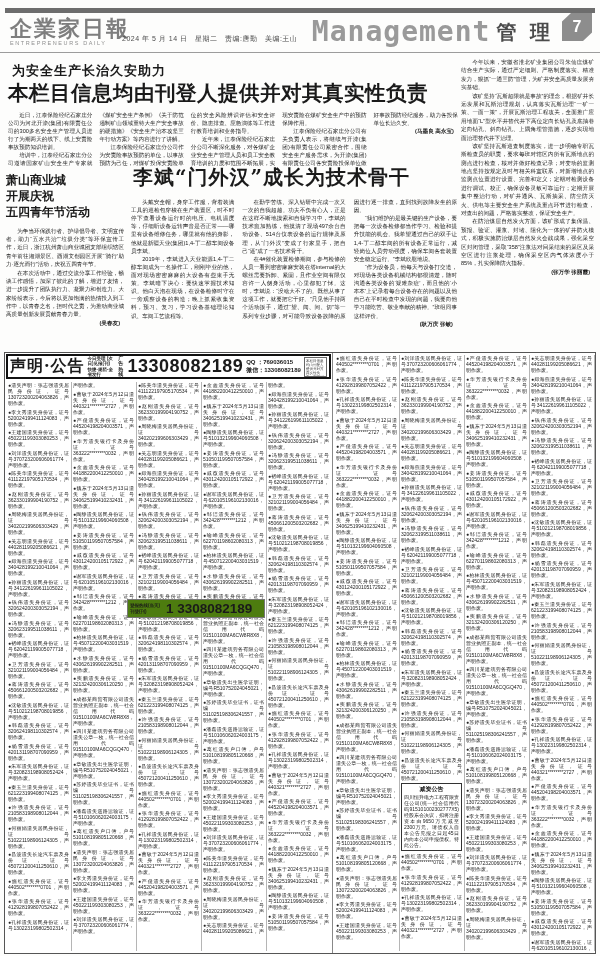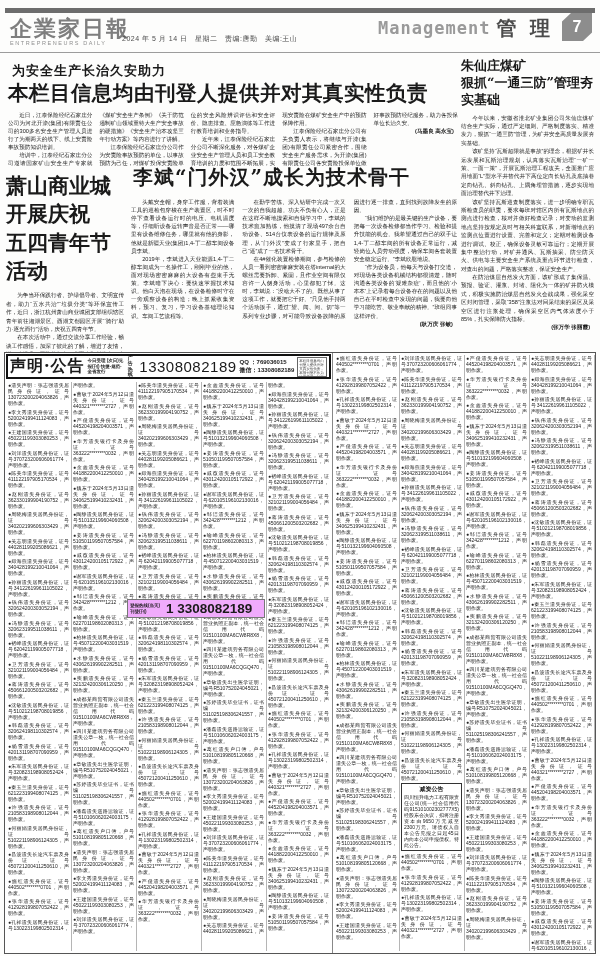--- a/index.html
+++ b/index.html
@@ -7,21 +7,21 @@
     width:600px;height:956px;position:relative;background:#fdfdfc;
     font-family:"Liberation Sans",sans-serif;color:#1a1a1a;overflow:hidden;
   }
   
   .topbar{position:absolute;left:5px;right:5px;top:8px;height:5px;background:#6d6d6d;}
   .logo{position:absolute;left:10px;top:17px;line-height:1;}
   .logo-cn{font-size:22px;font-weight:900;color:#7e7e7e;letter-spacing:2px;font-family:"DejaVu Serif",serif;}
   .logo-en{font-size:5.5px;color:#8f8f8f;letter-spacing:1.6px;margin-top:2px;}
   .dateline{position:absolute;left:122px;top:34px;font-size:7px;color:#4d4d4d;letter-spacing:.5px;}
   .section{position:absolute;right:46px;top:18px;display:flex;align-items:center;gap:6px;line-height:1;}
-  .section-en{font-size:17px;color:#9a9a9a;font-weight:bold;letter-spacing:1px;font-family:"DejaVu Sans Mono",monospace;}
+  .section-en{font-size:28px;color:#9a9a9a;font-weight:bold;letter-spacing:1px;font-family:"DejaVu Sans Mono",monospace;}
   .section-cn{font-size:20px;font-weight:900;color:#4b4b4b;letter-spacing:4px;text-align:right;}
   .badge{position:absolute;right:8px;top:13px;width:30px;height:28px;background:#8d8d8d;
     clip-path:polygon(30% 0,100% 0,100% 70%,70% 100%,0 100%,0 30%);
     display:flex;align-items:center;justify-content:center;color:#fff;font-size:16px;font-weight:900;}
   .mast-rule{position:absolute;left:0;right:0;top:52px;border-top:1px solid #9c9c9c;}
   
   .art p{margin:0;text-indent:2em;}
   .byline{text-align:right;font-weight:bold;padding-right:4px;}
   
   .lead{position:absolute;left:8px;top:56px;width:450px;}
@@ -29,46 +29,46 @@
   .lead-headline{font-size:20.5px;font-weight:900;line-height:1.05;margin:0 0 6px 0;white-space:nowrap;letter-spacing:.5px;font-family:"DejaVu Serif",serif;}
   .lead-body{column-count:5;column-gap:7px;font-size:5.6px;line-height:1.45;text-align:justify;height:70px;overflow:hidden;}
   .lead-body .byline{font-size:5.6px;}
   
   .right-art{position:absolute;left:461px;top:58px;width:133px;}
   .ra-title{font-size:13px;font-weight:900;line-height:1.3;margin-bottom:5px;font-family:"DejaVu Serif",serif;}
   .ra-body{font-size:5.6px;line-height:1.5;text-align:justify;height:258px;overflow:hidden;}
   .ra-body .byline{font-size:5.6px;}
   
   .left-art{position:absolute;left:6px;top:172px;width:118px;}
-  .la-title{font-size:21px;font-weight:900;line-height:1.35;margin-bottom:6px;font-family:"DejaVu Serif",serif;}
+  .la-title{font-size:12px;font-weight:900;line-height:1.35;margin-bottom:6px;font-family:"DejaVu Serif",serif;}
   .la-body{font-size:5.6px;line-height:1.5;text-align:justify;height:138px;overflow:hidden;}
   .la-body .byline{font-size:5.6px;}
   
   .center-art{position:absolute;left:131px;top:164px;width:326px;}
   .ca-headline{font-size:20px;font-weight:900;margin:0 0 7px 2px;letter-spacing:1px;white-space:nowrap;font-family:"DejaVu Serif",serif;}
   .ca-body{column-count:3;column-gap:8px;font-size:5.6px;line-height:1.45;text-align:justify;height:148px;overflow:hidden;}
   .ca-body .byline{font-size:5.6px;}
   
   .notice{position:absolute;left:4px;top:352px;width:590px;height:600px;border:1px solid #555;display:flex;background:#fff;}
   .notice-left{width:327px;display:flex;flex-direction:column;border-right:1px solid #888;position:relative;}
   .notice-header{border:2px solid #111;margin:1px;height:21px;display:flex;align-items:center;gap:3px;padding:0 2px;overflow:hidden;}
   .nh-title{font-size:16px;font-weight:900;letter-spacing:1px;white-space:nowrap;font-family:"DejaVu Serif",serif;}
   .nh-service{font-size:4.5px;line-height:1.2;width:52px;font-weight:bold;color:#222;}
   .nh-hotline-label{font-size:5px;font-weight:bold;width:12px;line-height:1.1;}
-  .nh-hotline-number{font-size:15px;font-weight:400;letter-spacing:.5px;white-space:nowrap;}
+  .nh-hotline-number{font-size:18px;font-weight:700;letter-spacing:.5px;white-space:nowrap;}
   .nh-contact{font-size:6px;font-weight:bold;line-height:1.25;white-space:nowrap;}
   .nh-disclaimer{border:1px solid #666;font-size:3.5px;line-height:1.15;width:36px;height:16px;overflow:hidden;padding:1px;color:#333;}
   .ads{column-gap:4px;column-rule:1px solid #b5b5b5;padding:2px 3px;font-size:5px;line-height:1.2;text-align:justify;overflow:hidden;color:#222;}
   .ads-left-grid{flex:1;column-count:5;}
   .notice-right{flex:1;column-count:4;padding:2px 3px;font-size:5px;line-height:1.2;column-gap:4px;column-rule:1px solid #b5b5b5;text-align:justify;overflow:hidden;color:#222;}
   .ad{margin-bottom:2.5px;}
   .ad .bullet{font-weight:bold;}
   .ad-boxed{border:1px solid #333;padding:2px;margin:2px 0;break-inside:avoid;}
   .ad-boxed .ab-title{text-align:center;font-weight:900;font-size:6px;margin-bottom:1px;}
-  .ads-banner{position:absolute;left:122px;top:246px;width:132px;background:#f0abfc;border:1px solid #777;
+  .ads-banner{position:absolute;left:122px;top:246px;width:132px;background:#4d7c0f;border:1px solid #777;
     display:flex;align-items:center;gap:2px;padding:1px 2px;z-index:5;}
   .ab-prefix{font-size:4.5px;font-weight:bold;width:34px;line-height:1.2;}
   .ab-number{font-size:13.5px;font-weight:900;white-space:nowrap;}
 </style>
 </head>
 <body>
 
 <div class="topbar"></div>
 <div class="logo">
   <div class="logo-cn">企業家日報</div>
@@ -89,22 +89,20 @@
       <p>近日，江泰保险经纪石家庄分公司为河北开滦(集团)有限责任公司的300多名安全生产管理人员进行了为期两天的线下、线上安责险事故预防知识培训。</p>
       <p>培训中，江泰经纪石家庄分公司邀请国家矿山安全生产专家就《煤矿安全生产条例》《关于防范遏制矿山领域重特大生产安全事故的硬措施》《安全生产治本攻坚三年行动方案》等内容进行了讲解。</p>
       <p>江泰保险经纪石家庄分公司作为安责险事故预防的单位，以事故预防为己任，对煤矿投保安责险单位的安全风险辨识评估和安全评价、隐患排查、应急演练等工作进行教育培训和业务指导。</p>
       <p>近年来，江泰保险经纪石家庄分公司不断深化服务，对各煤矿企业安全生产管理人员和员工安全教育培训的力度和范围不断拓展，实现安责险在煤矿安全生产中的预防保障作用。</p>
       <p>江泰保险经纪石家庄分公司有关负责人表示，将继续与开滦(集团)有限责任公司紧密合作，围绕安全生产服务需求，为开滦(集团)有限责任公司各安责险投保单位做好事故预防经纪服务，助力各投保单位长治久安。</p>
       <div class="byline">(马墨良 高永宝)</div>
     </div>
 </div>
 
 <div class="right-art art">
-  <div class="ra-title" style="white-space:pre-line">朱仙庄煤矿
-狠抓“一通三防”管理夯实基础</div>
   <div class="ra-body">
       <p>今年以来，安徽省淮北矿业集团公司朱仙庄煤矿结合生产实际，通过严定细则、严格制度落实、精准发力，狠抓“一通三防”管理，为矿井安全高质量发展夯实基础。</p>
       <p>该矿坚持“瓦斯超限就是事故”的理念，根据矿井长远发展和瓦斯治理规划，认真落实瓦斯治理“一矿一策、一面一策”，开展瓦斯治理工程攻关，全面推广应用地面“L”型水平井替代井下高位定向长钻孔及底抽巷定向钻孔、斜向钻孔、上隅角埋管措施，逐步实现地面治理替代井下治理。</p>
       <p>该矿坚持瓦斯巡查制度落实，进一步明确专职瓦斯检查员的职责，要求每班对辖区内所有瓦斯地点的测点进行检查，核对并做好检查记录；对变动的监测地点坚持按规定及时与相关科室联系，对新增地点的监测点位置进行设置、完善和定义；定期对检测设备进行调试、校正，确保设备灵敏可靠运行；定期开展集中整治行动，对矿井通风、瓦斯抽采、防尘防灭火、供电等主要安全生产系统及重点环节进行检查，对查出的问题，严格落实整改，保证安全生产。</p>
       <p>在防治煤层自然发火方面，该矿形成了集保温、预报、验证、灌浆、封堵、阻化为一体的矿井防火模式，积极实施防治煤层自然发火会战成果，强化采空区封闭管理，采取“358”注浆法对回采结束的采区及采空区进行注浆处理，确保采空区内气体浓度小于85%，扎实保障防火指标。</p>
       <div class="byline">(张万学 张丽霞)</div>
     </div>
 </div>
 
 <div class="left-art art">

